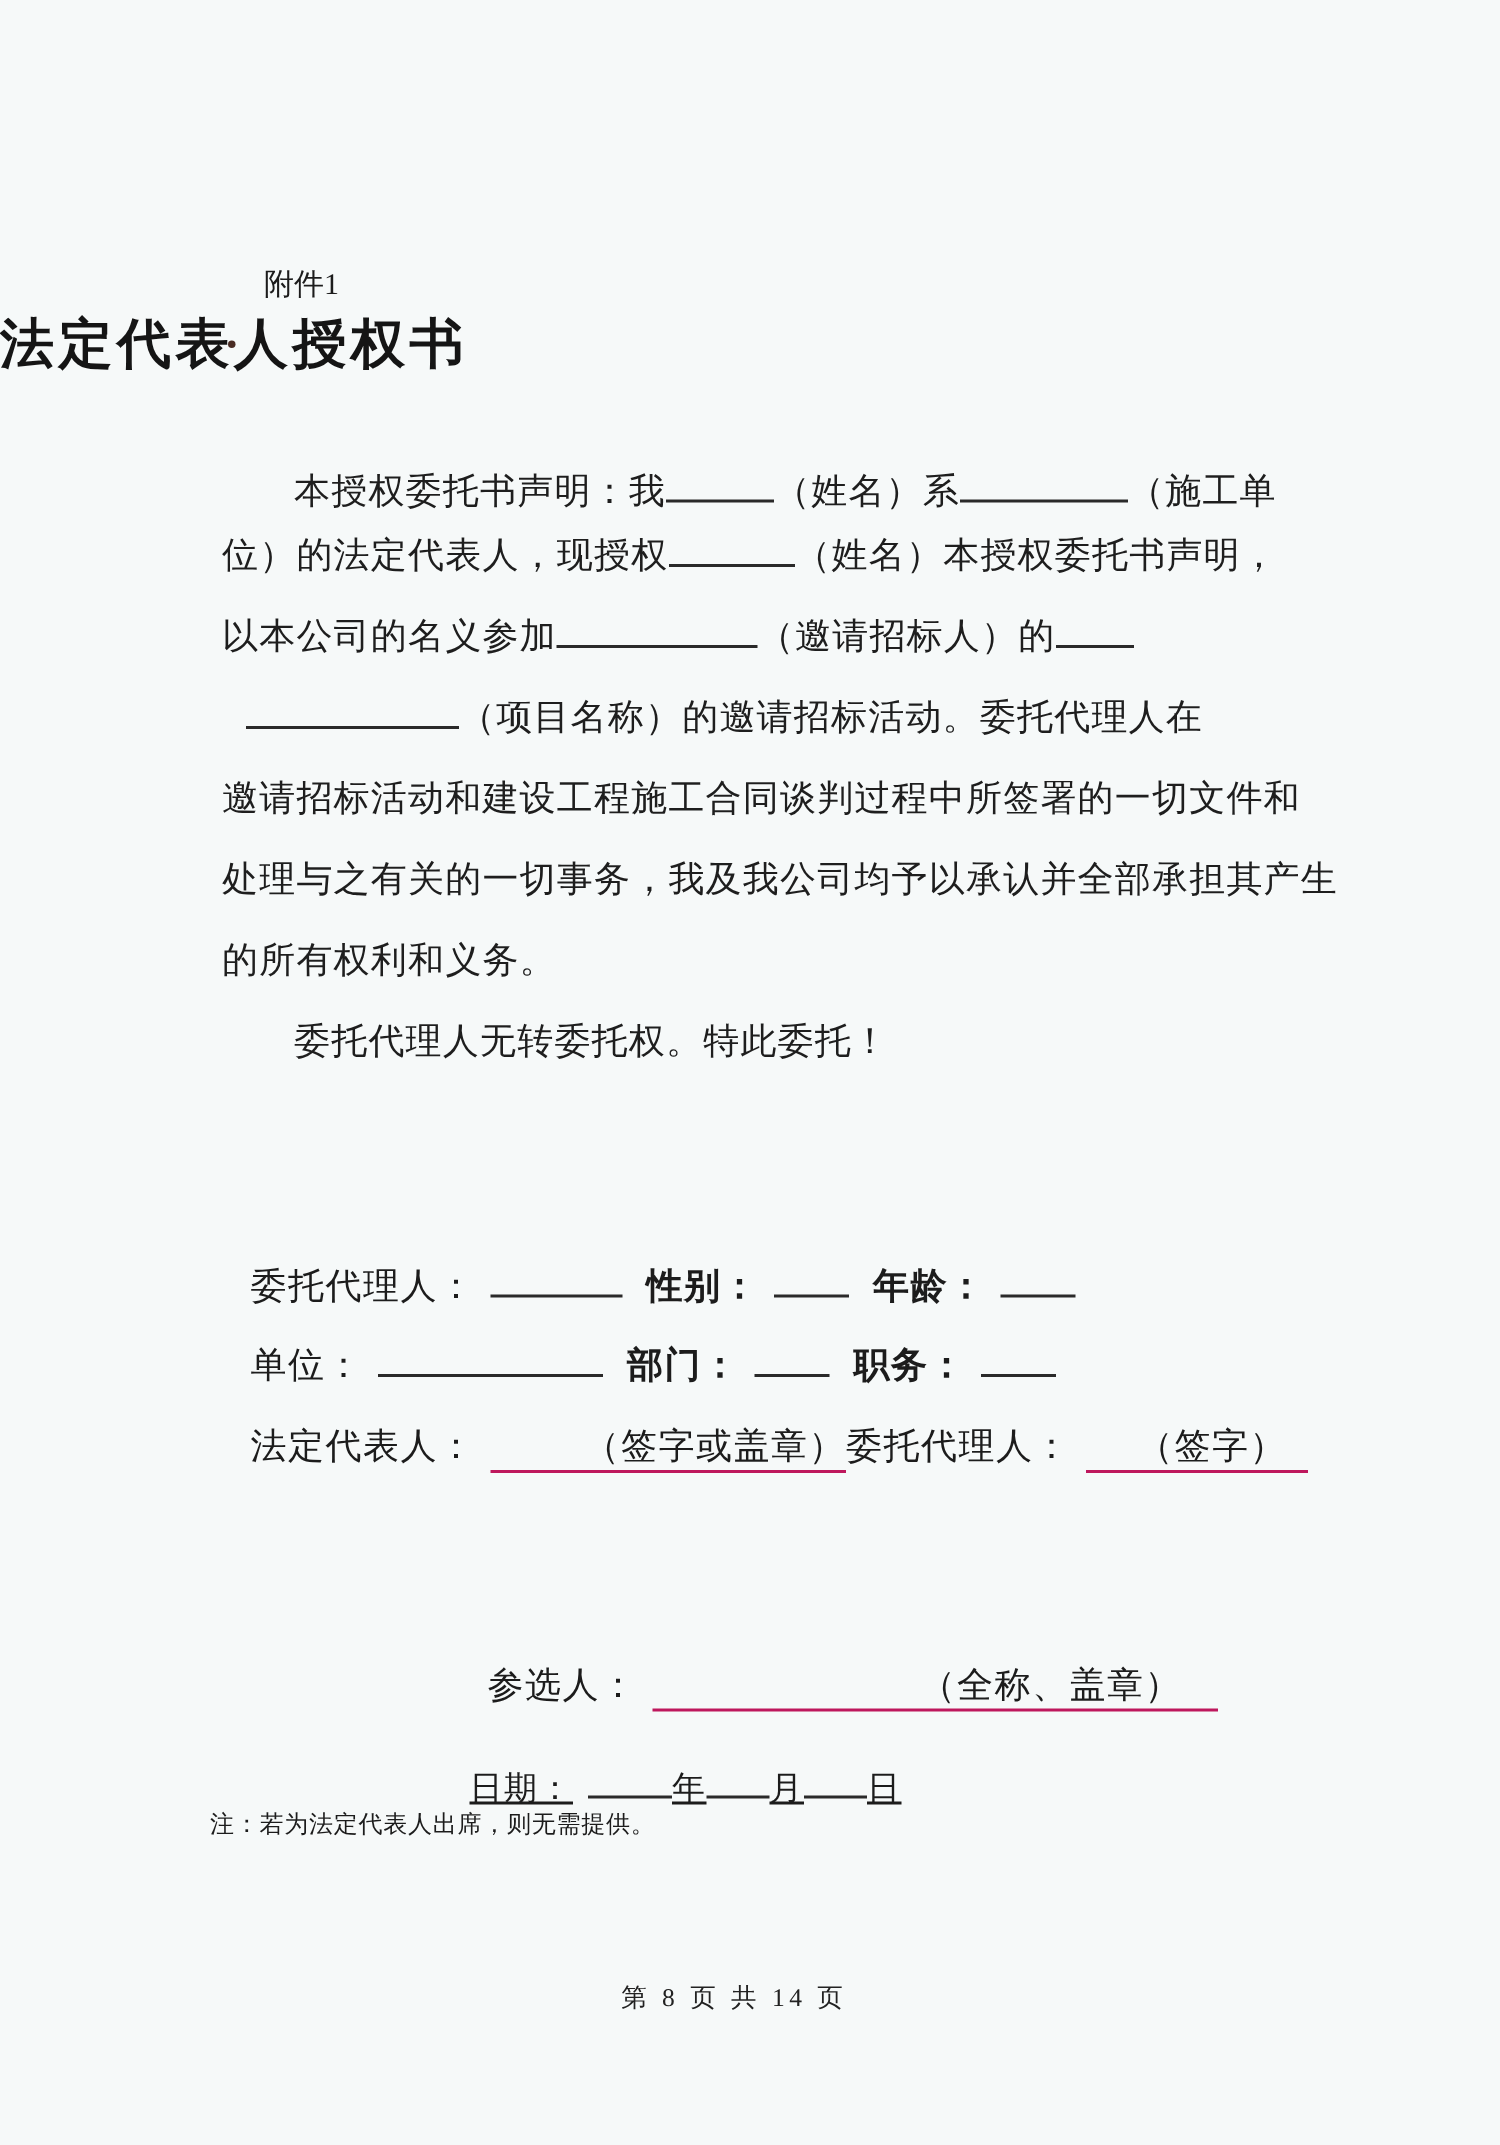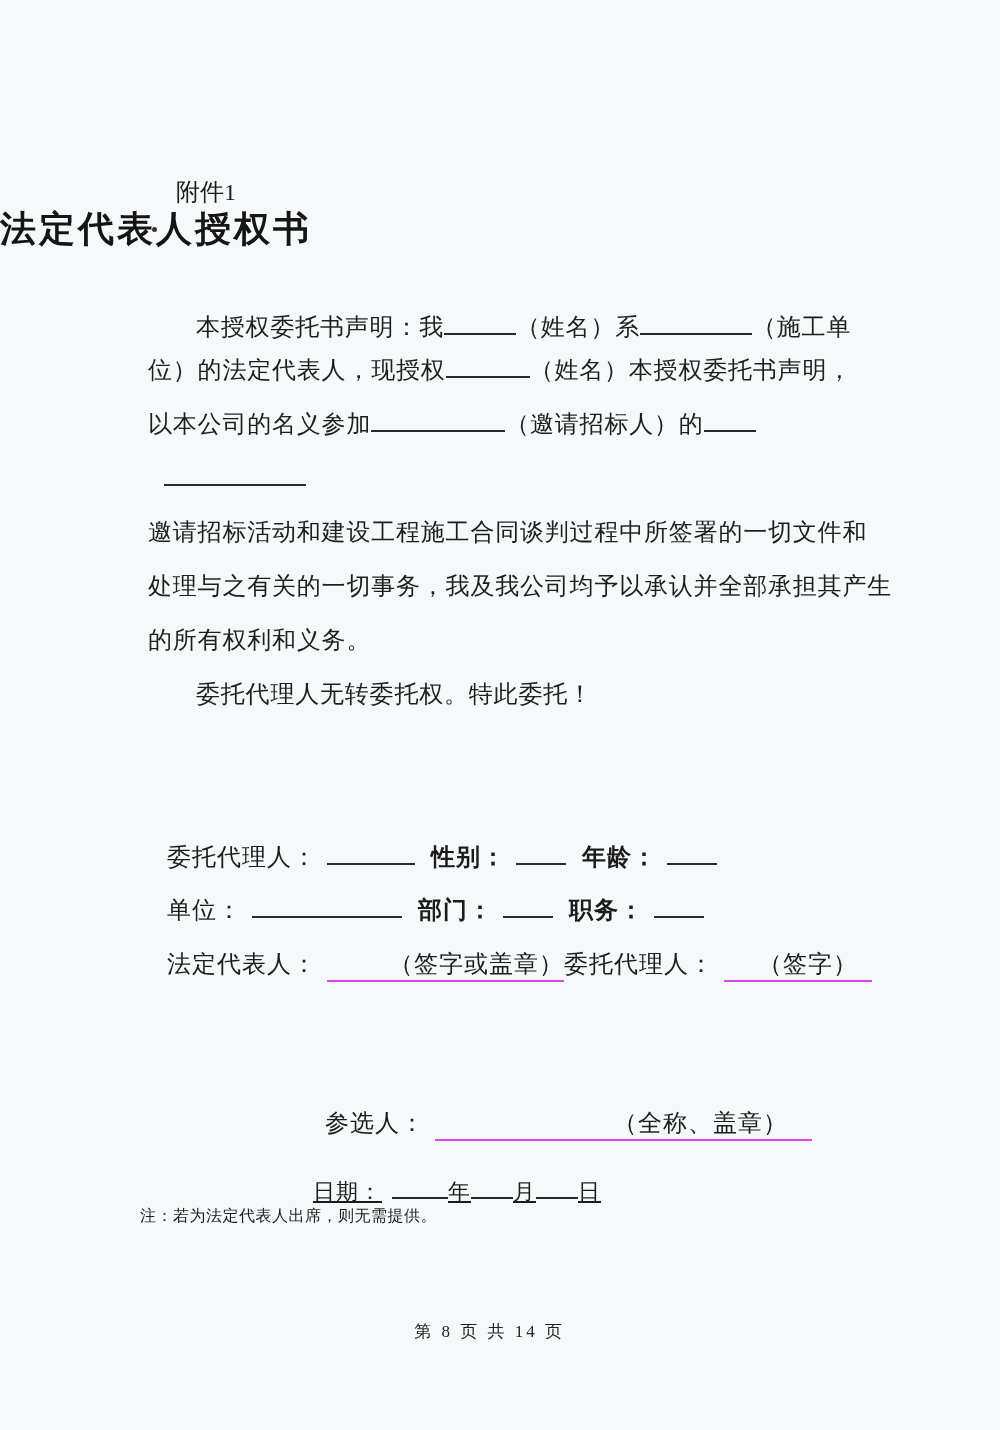--- a/index.html
+++ b/index.html
@@ -5,21 +5,21 @@
   html,body{margin:0;padding:0;}
   body{
     width:1000px;height:1430px;
     background:#f6f9f9;
     font-family:"Liberation Serif","DejaVu Serif",serif;
     color:#1c1c1c;
     position:relative;
     overflow:hidden;
   }
   .abs{position:absolute;}
-  .attach{left:176px;top:176px;font-size:24px;}
+  .attach{left:176px;top:176px;font-size:20px;}
   .title{
     left:0;top:205px;width:1000px;
     text-align:left;
     font-size:36px;font-weight:bold;
     letter-spacing:3px;color:#151515;
   }
   .pline{
     left:148px;
     font-size:24px;
     letter-spacing:0.8px;
@@ -28,21 +28,21 @@
   }
   .indent{padding-left:48px;}
   .blank{
     display:inline-block;
     height:22px;
     border-bottom:2px solid #2a2a2a;
     vertical-align:baseline;
   }
   .ul{
     display:inline-block;
-    border-bottom:2px solid #d946ef;
+    border-bottom:2px solid #be185d;
     white-space:nowrap;
   }
   .sp{display:inline-block;height:1px;}
   .gap{margin-left:16px;font-weight:bold;}
   .mgl{margin-left:10px;}
   .formline{left:167px;font-size:24px;letter-spacing:1px;white-space:nowrap;}
   .partline{left:325px;top:1107px;font-size:24px;letter-spacing:1px;white-space:nowrap;}
   .dateline{left:313px;top:1177px;font-size:22px;letter-spacing:1px;white-space:nowrap;text-decoration:underline;}
   .noteline{left:140px;top:1206px;font-size:16px;letter-spacing:0.5px;white-space:nowrap;}
   .footer{
@@ -64,21 +64,21 @@
 <div class="abs speck"></div>
 
 <div class="abs title">法定代表人授权书</div>
 
 <div class="abs pline indent" style="top:311px"><span>本授权委托书声明：我</span><span class="blank" style="width:72px"></span><span>（姓名）系</span><span class="blank" style="width:112px"></span><span>（施工单</span></div>
 
 <div class="abs pline" style="top:354px"><span>位）的法定代表人，现授权</span><span class="blank" style="width:84px"></span><span>（姓名）本授权委托书声明，</span></div>
 
 <div class="abs pline" style="top:408px"><span>以本公司的名义参加</span><span class="blank" style="width:134px"></span><span>（邀请招标人）的</span><span class="blank" style="width:52px"></span></div>
 
-<div class="abs pline" style="top:462px"><span class="sp" style="width:16px"></span><span class="blank" style="width:142px"></span></div>
+<div class="abs pline" style="top:462px"><span class="sp" style="width:16px"></span><span class="blank" style="width:142px"></span><span>（项目名称）的邀请招标活动。委托代理人在</span></div>
 
 <div class="abs pline" style="top:516px"><span>邀请招标活动和建设工程施工合同谈判过程中所签署的一切文件和</span></div>
 
 <div class="abs pline" style="top:570px"><span>处理与之有关的一切事务，我及我公司均予以承认并全部承担其产生</span></div>
 
 <div class="abs pline" style="top:624px"><span>的所有权利和义务。</span></div>
 
 <div class="abs pline indent" style="top:678px"><span>委托代理人无转委托权。特此委托！</span></div>
 
 <div class="abs formline" style="top:841px"><span>委托代理人：</span><span class="blank mgl" style="width:88px"></span><span class="gap">性别：</span><span class="blank mgl" style="width:50px"></span><span class="gap">年龄：</span><span class="blank mgl" style="width:50px"></span></div>

